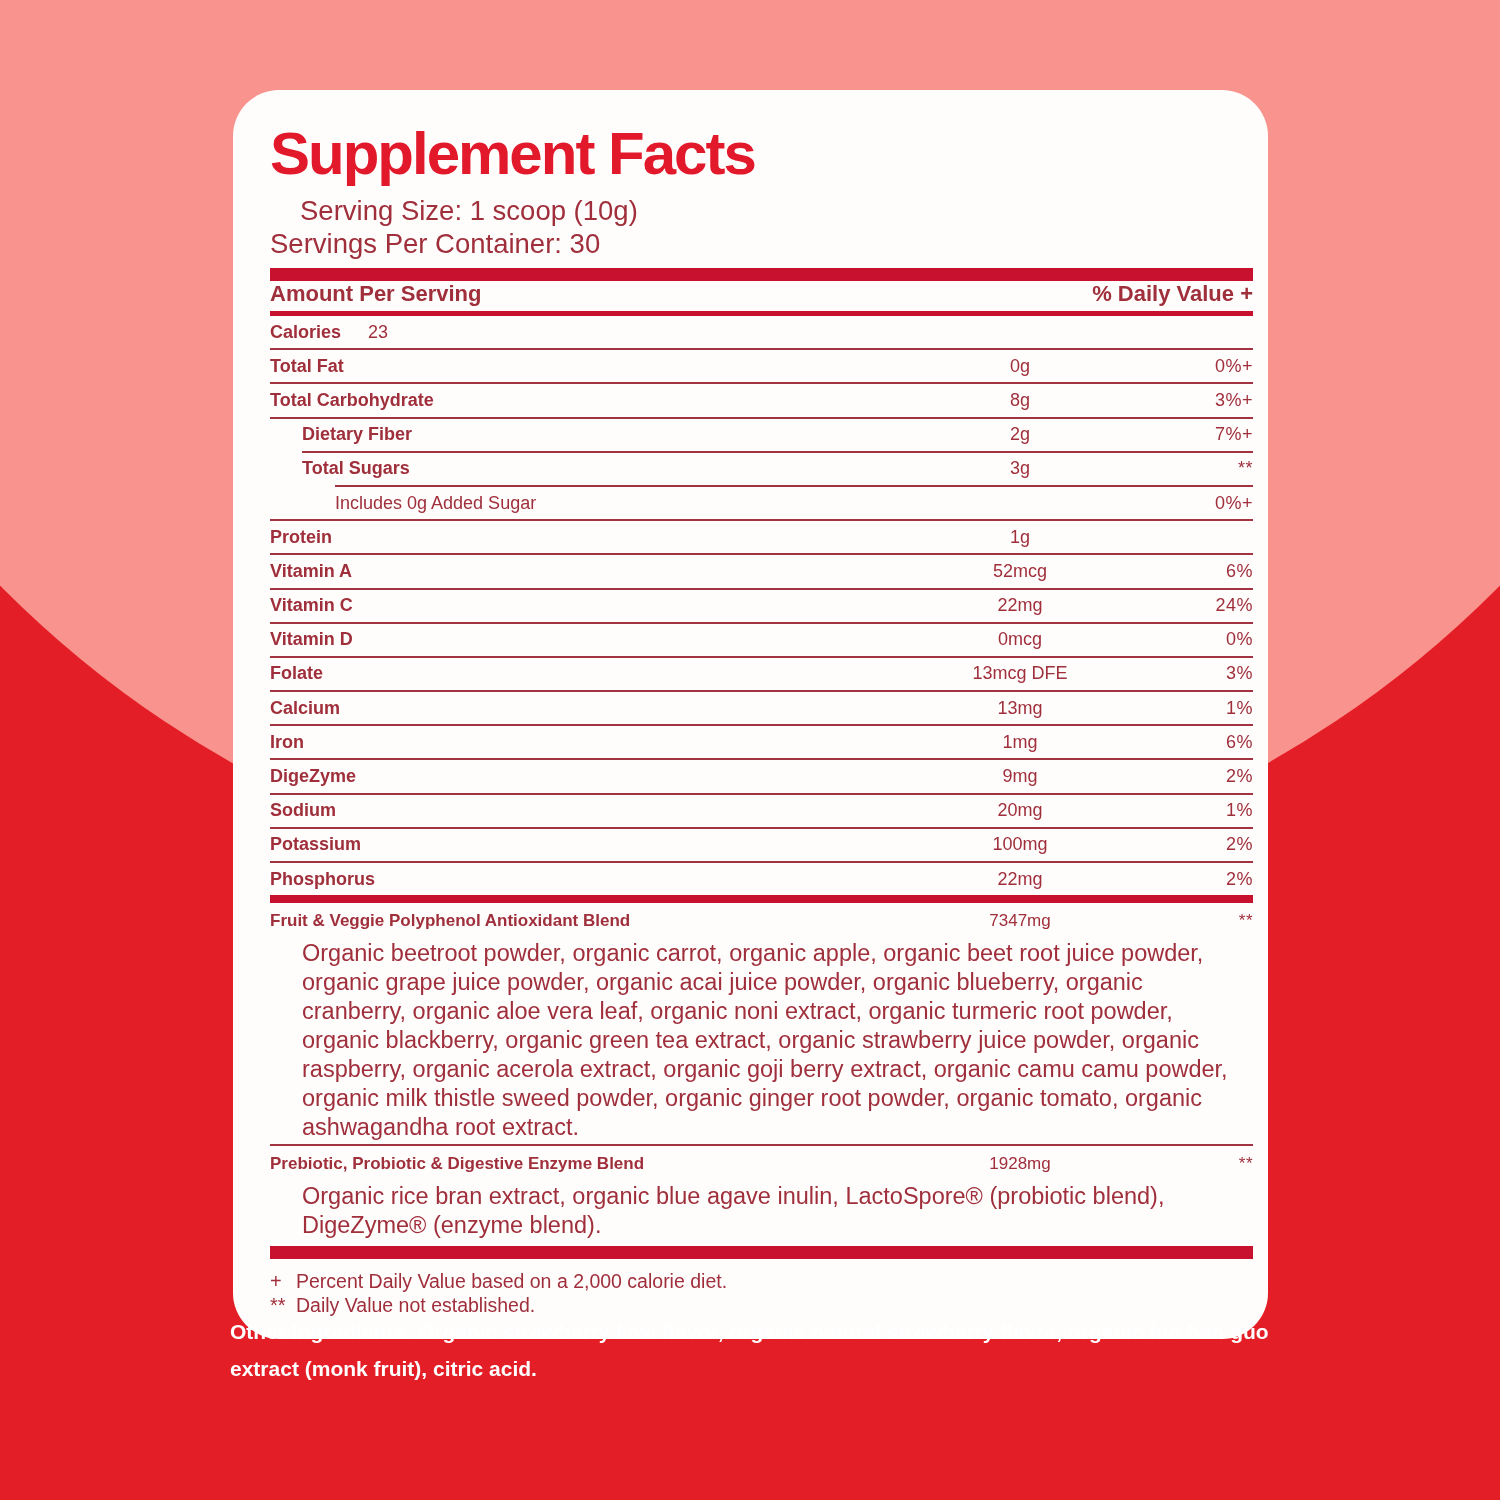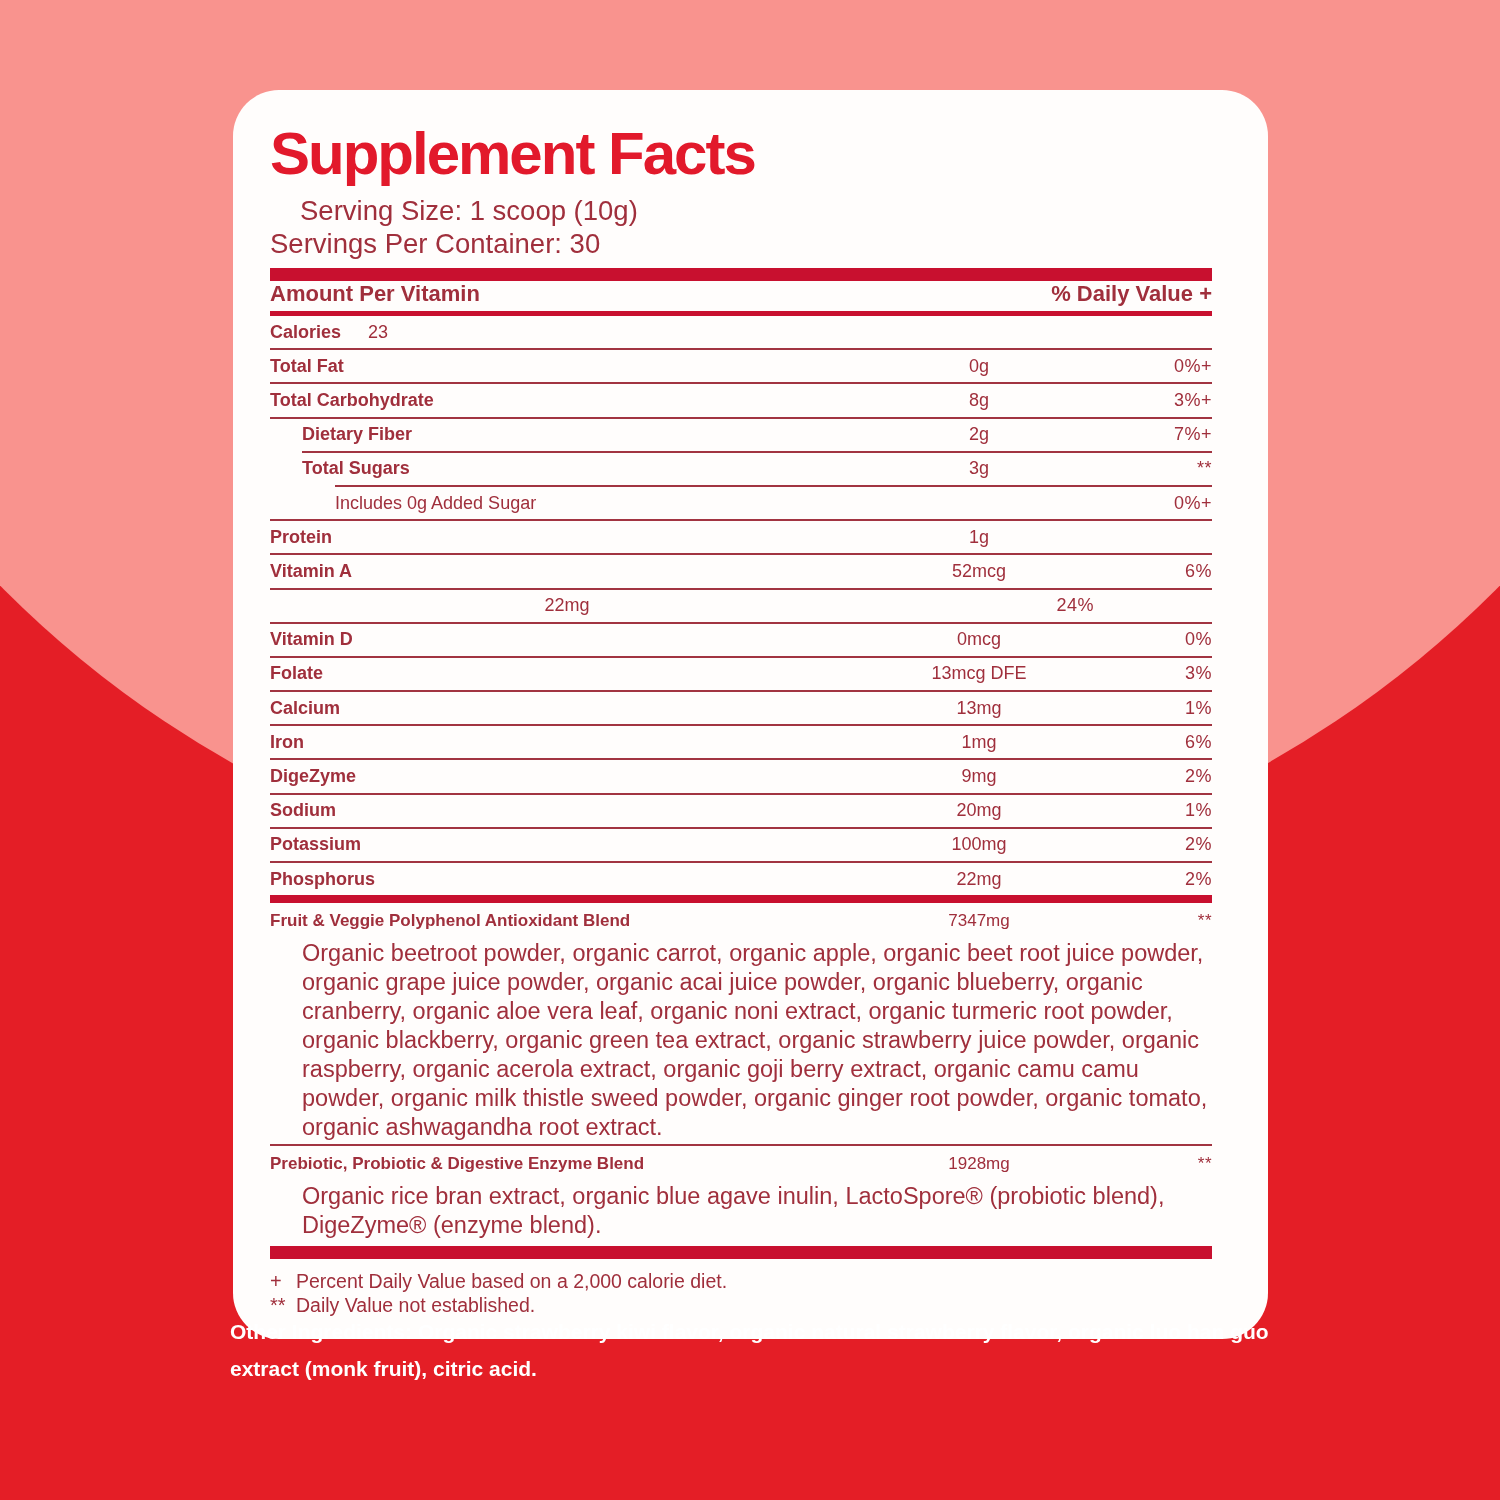--- a/index.html
+++ b/index.html
@@ -28,21 +28,21 @@
     border-radius:50%;
     background:var(--background-pink);
   }
   .panel{
     position:absolute;
     left:233px; top:90px;
     width:1035px;
     min-height:1200px;
     background:var(--panel-white);
     border-radius:46px;
-    padding:0 56px 22px 37px;
+    padding:0 15px 22px 37px;
   }
   .panel-title{
     margin-top:36px;
     font-size:60px;
     line-height:56px;
     font-weight:bold;
     letter-spacing:-2px;
     color:var(--title-red);
   }
   .serving{
@@ -128,21 +128,21 @@
   <div class="pink-dome"></div>
 
   <section class="panel">
     <h1 class="panel-title">Supplement Facts</h1>
     <p class="serving first">Serving Size: 1 scoop (10g)</p>
     <p class="serving">Servings Per Container: 30</p>
 
     <div class="bar thick"></div>
 
     <div class="headrow">
-      <span>Amount Per Vitamin</span>
+      <span>Amount Per Serving</span>
       <span>% Daily Value +</span>
     </div>
 
     <div id="rows">
         <div class="nrow">
           <span class="cell-name indent0">Calories<span class="inline-val">23</span></span>
           <span class="cell-amt"></span>
           <span class="cell-dv"></span>
         </div>
         <div class="rule rind0"></div>
@@ -182,20 +182,21 @@
           <span class="cell-dv"></span>
         </div>
         <div class="rule rind0"></div>
         <div class="nrow">
           <span class="cell-name indent0">Vitamin A</span>
           <span class="cell-amt">52mcg</span>
           <span class="cell-dv">6%</span>
         </div>
         <div class="rule rind0"></div>
         <div class="nrow">
+          <span class="cell-name indent0">Vitamin C</span>
           <span class="cell-amt">22mg</span>
           <span class="cell-dv">24%</span>
         </div>
         <div class="rule rind0"></div>
         <div class="nrow">
           <span class="cell-name indent0">Vitamin D</span>
           <span class="cell-amt">0mcg</span>
           <span class="cell-dv">0%</span>
         </div>
         <div class="rule rind0"></div>

